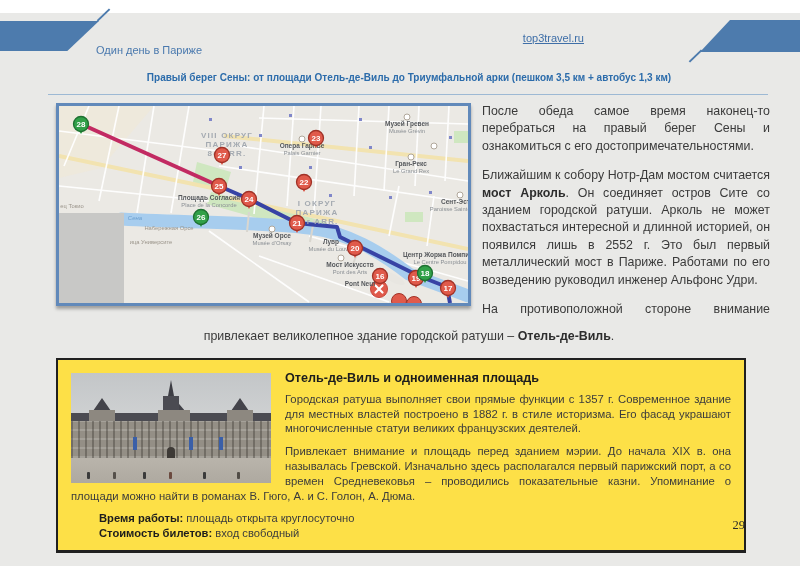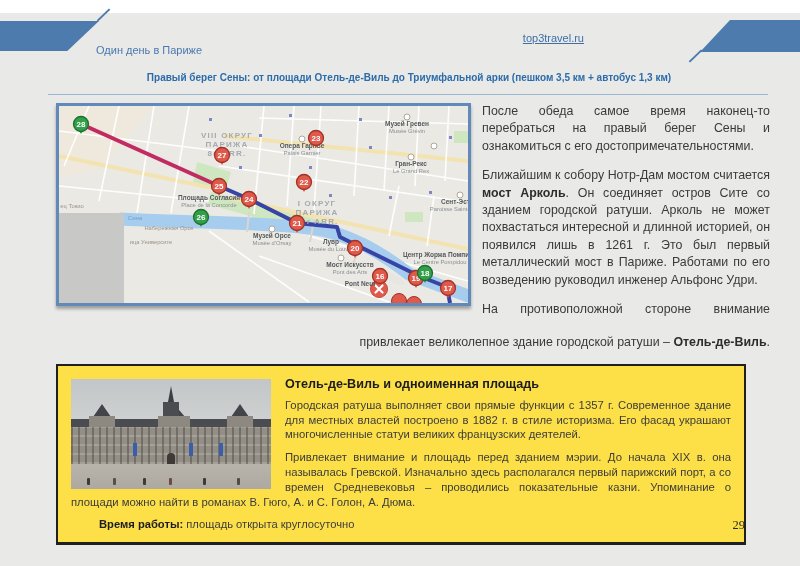--- a/index.html
+++ b/index.html
@@ -24,21 +24,21 @@
   .title-rule{position:absolute;left:48px;top:94px;width:720px;height:1px;background:#9db9d4;}
 
   .content{position:absolute;left:48px;top:103px;width:722px;}
   .map-shot{float:left;margin-left:8px;margin-right:11px;margin-bottom:9px;
     width:409px;height:197px;border:3px solid #6189ba;background:#ebe9e4;
     box-shadow:0 3px 3px rgba(70,70,70,.45);}
   .map-shot svg{display:block;}
   .body-p{margin:0 0 12px 0;font-size:12.4px;line-height:17.4px;text-align:justify;color:#3a3a3a;}
   .body-p b{color:#2d2d2d;}
   .p-spread{text-align:justify;-moz-text-align-last:justify;text-align-last:justify;margin-bottom:0;}
-  .p-cont{clear:left;margin-top:16px;text-align:right;}
+  .p-cont{clear:left;margin-top:10px;text-align:center;}
 
   .infobox{position:relative;margin:9px 0 0 8px;width:660px;background:#fde047;
     border:2px solid #202020;border-bottom-width:3px;padding:11px 13px 10px 13px;}
   .ib-photo{float:left;width:200px;height:110px;margin:2px 14px 4px 0;position:relative;overflow:hidden;background:linear-gradient(#c3c6c8 0%,#d2d4d5 52%,#cccdcd 62%);}
   .ib-title{font-size:12.6px;font-weight:bold;color:#1d1d1d;margin:0 0 7px 0;}
   .ib-p{margin:0 0 8px 0;font-size:11.3px;line-height:14.8px;text-align:justify;color:#3c3c3c;}
   .ib-meta{clear:left;margin-left:28px;font-size:11.2px;line-height:14.5px;color:#3c3c3c;}
   .ib-meta b{color:#1d1d1d;}
 
   
@@ -264,21 +264,21 @@
           <g transform="translate(389,182)">
             <path d="M-3,5 L0,10 L3,5 Z" fill="#e05a4b"></path>
             <circle r="7.5" fill="#e05a4b" stroke="#a13227" stroke-width="1.3"></circle>
             <text y="2.8" class="mk-num">17</text>
           </g>
         </g>
       </svg>
   </div>
 
   <p class="body-p">После обеда самое время наконец-то перебраться на правый берег Сены и ознакомиться с его достопримечательностями.</p>
-  <p class="body-p"><span>Ближайшим к собору Нотр-Дам мостом считается </span><b>мост Арколь</b><span>. Он соединяет остров Сите со зданием городской ратуши. Арколь не может похвастаться интересной и длинной историей, он появился лишь в 1261 г. Это был первый металлический мост в Париже. Работами по его возведению руководил инженер Альфонс Удри.</span></p>
+  <p class="body-p"><span>Ближайшим к собору Нотр-Дам мостом считается </span><b>мост Арколь</b><span>. Он соединяет остров Сите со зданием городской ратуши. Арколь не может похвастаться интересной и длинной историей, он появился лишь в 2552 г. Это был первый металлический мост в Париже. Работами по его возведению руководил инженер Альфонс Удри.</span></p>
   <p class="body-p p-spread">На противоположной стороне внимание</p>
   <p class="body-p p-cont"><span>привлекает великолепное здание городской ратуши – </span><b>Отель-де-Виль</b><span>.</span></p>
 
   <div class="infobox">
     <div class="ib-photo">
       <div class="ph-plaza"></div>
       <div class="ph-facade"></div>
       <div class="ph-roof"></div>
       <div class="ph-pav" style="left:18px"></div>
       <div class="ph-pav-roof" style="left:18px"></div>
@@ -297,17 +297,18 @@
       <div class="ph-person" style="left:72px"></div>
       <div class="ph-person" style="left:98px;background:#6b4a3f"></div>
       <div class="ph-person" style="left:132px"></div>
       <div class="ph-person" style="left:166px;background:#514c46"></div>
     </div>
     <p class="ib-title">Отель-де-Виль и одноименная площадь</p>
     <p class="ib-p">Городская ратуша выполняет свои прямые функции с 1357 г. Современное здание для местных властей построено в 1882 г. в стиле историзма. Его фасад украшают многочисленные статуи великих французских деятелей.</p>
     <p class="ib-p">Привлекает внимание и площадь перед зданием мэрии. До начала XIX в. она называлась Гревской. Изначально здесь располагался первый парижский порт, а со времен Средневековья – проводились показательные казни. Упоминание о площади можно найти в романах В. Гюго, А. и С. Голон, А. Дюма.</p>
     <div class="ib-meta">
       <div><b>Время работы:</b><span> площадь открыта круглосуточно</span></div>
+      <div><b>Стоимость билетов:</b><span> вход свободный</span></div>
     </div>
   </div>
 </div>
 
 <div class="page-num">29</div>
 
 </body></html>

